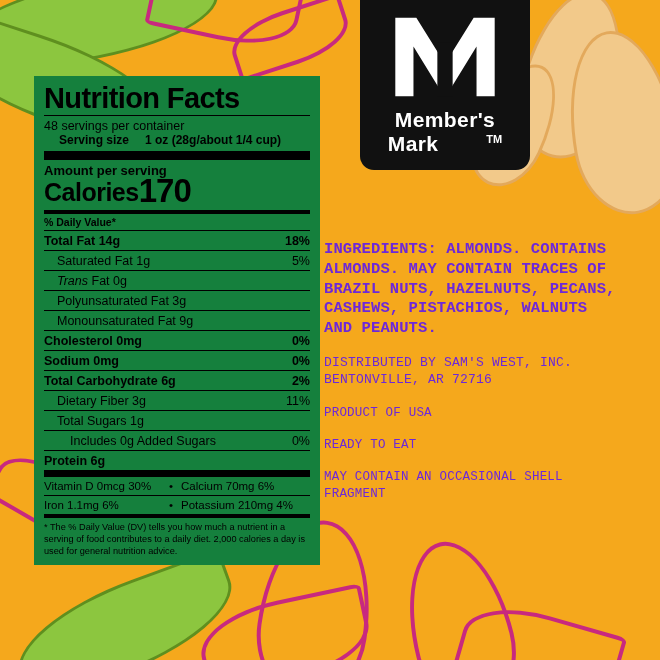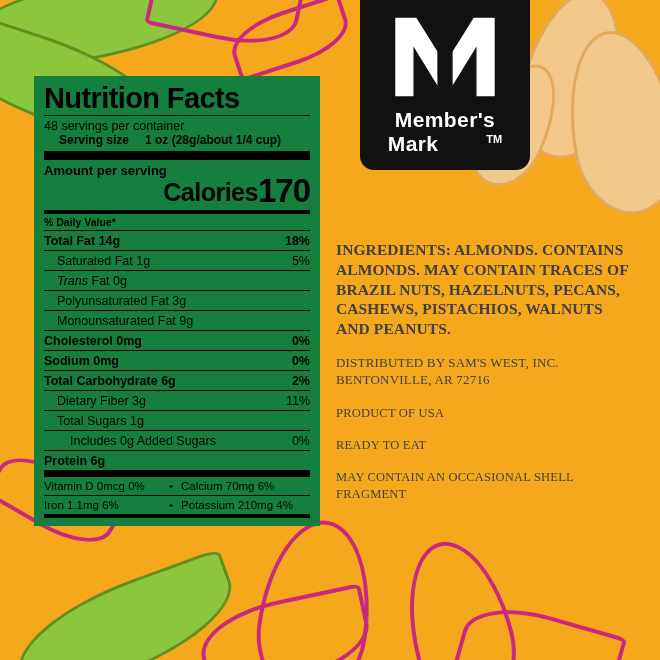--- a/index.html
+++ b/index.html
@@ -87,43 +87,43 @@
   .nf-title { font-size:29px; font-weight:800; letter-spacing:-0.6px; line-height:1; }
   .nf-servings { font-size:12.5px; margin-top:3px; }
   .nf-sz { font-size:12px; font-weight:700; display:flex;margin-left:15px; }
   .nf-sz span:last-child { margin-left:16px; font-weight:700; }
   .rule-thin { border-bottom:1px solid #000; }
   .rule-med  { border-bottom:4px solid #000; }
   .rule-thick{ border-bottom:9px solid #000; }
   .rule-sep  { border-bottom:6px solid #000; }
 
   .amt { font-size:13px; font-weight:700; margin-top:3px; }
-  .cal-row { display:flex; align-items:flex-end; justify-content:flex-end; margin-top:-4px; }
+  .cal-row { display:flex; align-items:flex-end; justify-content:flex-start; margin-top:-4px; }
   .cal-label { font-size:25px; font-weight:800; letter-spacing:-0.5px; }
   .cal-val { font-size:33px; font-weight:800; letter-spacing:-1px; line-height:1; }
   .dv-head { text-align:left; font-size:10.5px; font-weight:700; padding:2px 0; }
 
   .line { display:flex; justify-content:space-between; font-size:12.5px; padding:2.5px 0; }
   .line.b { font-weight:700; }
   .ind1 { padding-left:13px; }
   .ind2 { padding-left:26px; }
   .it { font-style:italic; }
 
   .vit { display:flex; font-size:11.5px; padding:3px 0; }
   .vit .c1 { flex:1; }
   .vit .c2 { flex:1; border-left:0; padding-left:8px; position:relative; }
   .vit .c2:before { content:"•"; position:absolute; left:-4px; }
 
   .foot { font-size:9.2px; line-height:1.28; padding-top:4px; }
 
   
   .info {
-    position:absolute; left:336px; top:240px; width:300px;
-    color:#404040; z-index:6;
-    font-family: Liberation Serif, serif;
+    position:absolute; left:324px; top:240px; width:300px;
+    color:#6d28d9; z-index:6;
+    font-family: Liberation Mono, monospace;
   }
   .info .ing {
     font-size:15.5px; font-weight:700; line-height:1.28; letter-spacing:.1px;
     text-transform:uppercase;
   }
   .info .blk { font-size:13px; line-height:1.3; margin-top:16px; text-transform:uppercase; letter-spacing:.2px; }
   .info .blk.small { font-size:12.5px; }
 </style>
 </head>
 <body>
@@ -234,30 +234,31 @@
       <div class="line b">
         <span>Protein 6g</span>
         <span></span>
       </div>
       <div class="rule-thin"></div>
     </div>
 
   <div class="rule-sep"></div>
   <div id="nf-micros">
       <div class="vit">
-        <div class="c1">Vitamin D 0mcg 0%</div>
+        <div class="c1">Vitamin D 0mcg 30%</div>
         <div class="c2">Calcium 70mg 6%</div>
       </div>
       <div class="rule-thin"></div>
       <div class="vit">
         <div class="c1">Iron 1.1mg 6%</div>
         <div class="c2">Potassium 210mg 4%</div>
       </div>
     </div>
   <div class="rule-med"></div>
+  <div class="foot">* The % Daily Value (DV) tells you how much a nutrient in a serving of food contributes to a daily diet. 2,000 calories a day is used for general nutrition advice.</div>
 </div>
 
 <div class="info">
   <div class="ing">INGREDIENTS: ALMONDS. CONTAINS ALMONDS. MAY CONTAIN TRACES OF BRAZIL NUTS, HAZELNUTS, PECANS, CASHEWS, PISTACHIOS, WALNUTS AND PEANUTS.</div>
   <div class="blk">DISTRIBUTED BY SAM'S WEST, INC. BENTONVILLE, AR 72716</div>
   <div class="blk small">PRODUCT OF USA</div>
   <div class="blk small">READY TO EAT</div>
   <div class="blk small">MAY CONTAIN AN OCCASIONAL SHELL FRAGMENT</div>
 </div>
 

